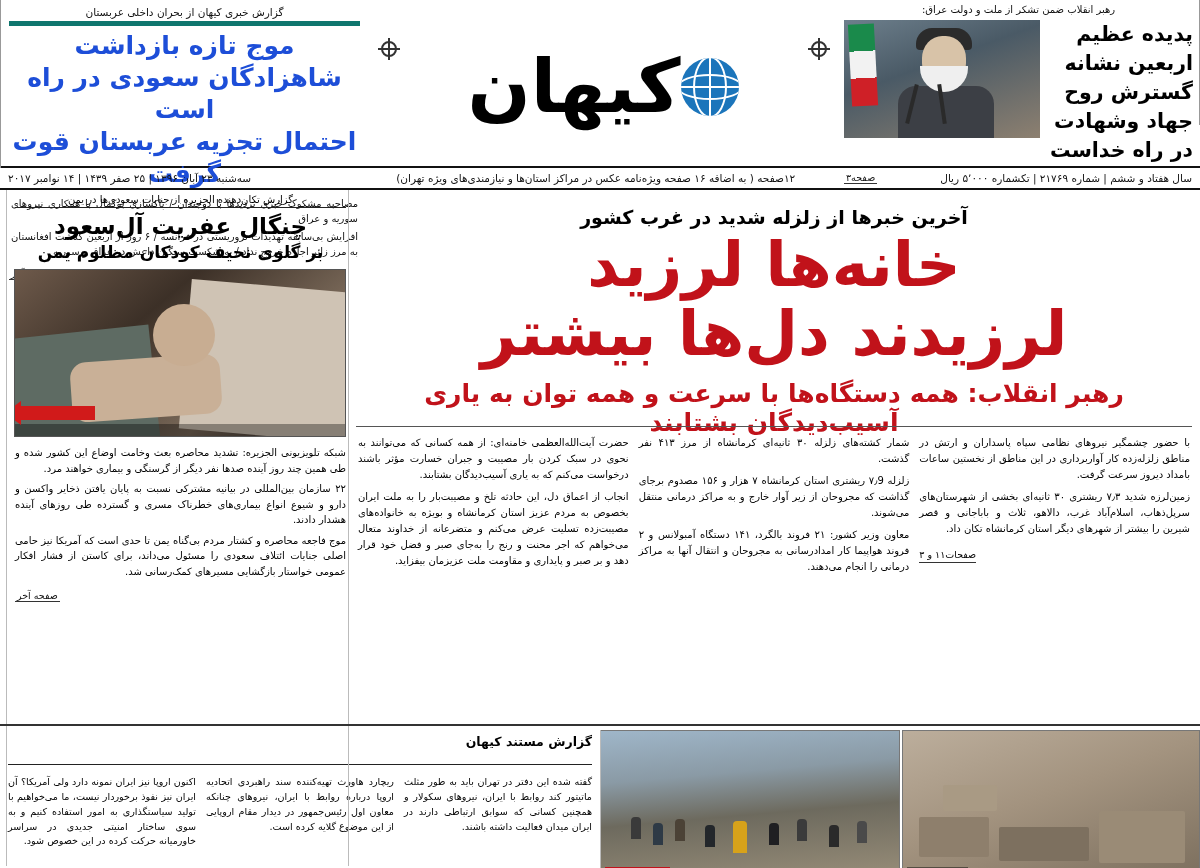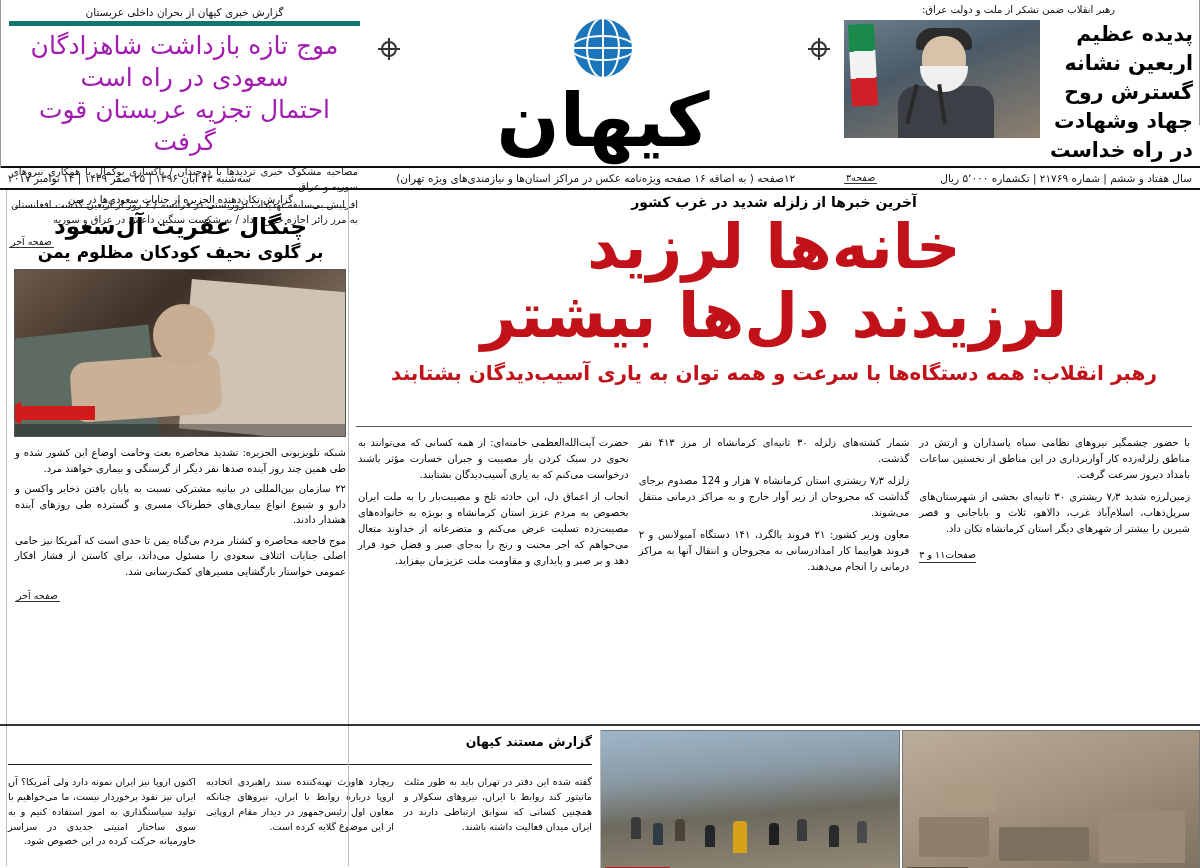--- a/index.html
+++ b/index.html
@@ -29,38 +29,38 @@
     padding: 6px 8px 4px 8px;
     border-left: 1px solid #999;
   }
   .kicker-line {
     font-size: 10.5px; color: #111; text-align: center;
     border-bottom: 5px solid #0f766e; padding-bottom: 3px; margin-bottom: 4px;
     letter-spacing: 0px;
   }
   .mh-left h1 {
     margin: 0 0 6px 0;
-    font-size: 25px; line-height: 1.28; font-weight: normal;
-    text-align: center; color: #a21caf;
+    font-size: 25px; line-height: 1.28; font-weight: bold;
+    text-align: center; color: #1d4ed8;
   }
   .mh-left ul.bullets {
     list-style: none; margin: 0; padding: 0 2px;
     font-size: 10px; line-height: 1.5; color: #111;
   }
   .mh-left ul.bullets li { margin-bottom: 3px; text-align: justify; }
   .pagetag {
     font-size: 9.5px; text-align: left; margin-top: 3px; color: #111;
     border-bottom: 1px solid #333; display: inline-block; padding: 0 2px;
   }
   .pagetag-wrap { text-align: left; }
 
   .mh-center {
     position: absolute; left: 368px; top: 0;
     width: 470px; height: 168px;
-    display: flex; flex-direction: column; align-items: center; justify-content: center;
+    display: flex; flex-direction: row; align-items: center; justify-content: center;
   }
   .globe {
     width: 58px; height: 58px; border-radius: 50%;
     background: #1b75bb;
     position: relative; margin-top: 8px; margin-bottom: 2px;
     overflow: hidden;
   }
   .globe:before {
     content: ""; position: absolute; left: 50%; top: 0; width: 2px; height: 100%;
     background: #fff; transform: translateX(-50%);
@@ -208,30 +208,30 @@
     list-style: none; margin: 8px 0 0 0; padding: 0;
     font-size: 10px; line-height: 1.55; text-align: justify;
   }
   .col-left ul.bullets2 li { margin-bottom: 5px; }
 
   
   .lead {
     position: absolute; left: 348px; top: 0; width: 852px; padding: 4px 10px 0 10px;
   }
   .lead .over {
-    font-size: 14px; text-align: center; font-weight: bold; margin: 0 0 2px 0;
+    font-size: 19px; text-align: center; font-weight: bold; margin: 12px 0 2px 0;
   }
   .lead h1.big {
     margin: 2px 0 0 0; text-align: center; font-weight: bold;
     font-size: 62px; line-height: 1.12; color: #c1121a;
     letter-spacing: -1px;
   }
   .lead h1.big .l2 { display: block; }
   .lead .sub {
-    margin: 10px 0 6px 0; text-align: center; font-size: 20px; font-weight: bold;
+    margin: 10px 0 6px 0; text-align: center; font-size: 25px; font-weight: bold;
     color: #c1121a;
   }
 
   
   .triple {
     position: absolute; left: 348px; top: 245px; width: 852px; height: 285px;
     display: flex; gap: 10px; padding: 0 10px;
   }
   .triple .tcol { flex: 1; font-size: 10px; line-height: 1.6; text-align: justify; }
   .triple .tcol ul { list-style: none; margin: 0; padding: 0; }
@@ -389,21 +389,21 @@
           <li>با حضور چشمگیر نیروهای نظامی سپاه پاسداران و ارتش در مناطق زلزله‌زده کار آواربرداری در این مناطق از نخستین ساعات بامداد دیروز سرعت گرفت.</li>
           <li>زمین‌لرزه شدید ۷٫۳ ریشتری ۳۰ ثانیه‌ای بخشی از شهرستان‌های سرپل‌ذهاب، اسلام‌آباد غرب، دالاهو، ثلاث و باباجانی و قصر شیرین را بیشتر از شهرهای دیگر استان کرمانشاه تکان داد.</li>
         </ul>
         <div style="text-align:left;">
           <span class="pages">صفحات۱۱ و ۳</span>
         </div>
       </div>
       <div class="tcol">
         <ul>
           <li>شمار کشته‌های زلزله ۳۰ ثانیه‌ای کرمانشاه از مرز ۴۱۳ نفر گذشت.</li>
-          <li>زلزله ۷٫۳ ریشتری استان کرمانشاه ۷ هزار و 124 مصدوم برجای گذاشت که مجروحان از زیر آوار خارج و به مراکز درمانی منتقل می‌شوند.</li>
+          <li>زلزله ۷٫9 ریشتری استان کرمانشاه ۷ هزار و ۱۵۶ مصدوم برجای گذاشت که مجروحان از زیر آوار خارج و به مراکز درمانی منتقل می‌شوند.</li>
           <li>معاون وزیر کشور: ۲۱ فروند بالگرد، ۱۴۱ دستگاه آمبولانس و ۲ فروند هواپیما کار امدادرسانی به مجروحان و انتقال آنها به مراکز درمانی را انجام می‌دهند.</li>
         </ul>
       </div>
       <div class="tcol">
         <ul>
           <li>حضرت آیت‌الله‌العظمی خامنه‌ای: از همه کسانی که می‌توانند به نحوی در سبک کردن بار مصیبت و جبران خسارت مؤثر باشند درخواست می‌کنم که به یاری آسیب‌دیدگان بشتابند.</li>
           <li>انجاب از اعماق دل، این حادثه تلخ و مصیبت‌بار را به ملت ایران بخصوص به مردم عزیز استان کرمانشاه و بویژه به خانواده‌های مصیبت‌زده تسلیت عرض می‌کنم و متضرعانه از خداوند متعال می‌خواهم که اجر محنت و رنج را به‌جای صبر و فضل خود قرار دهد و بر صبر و پایداری و مقاومت ملت عزیزمان بیفزاید.</li>
         </ul>
       </div>
     </div>

